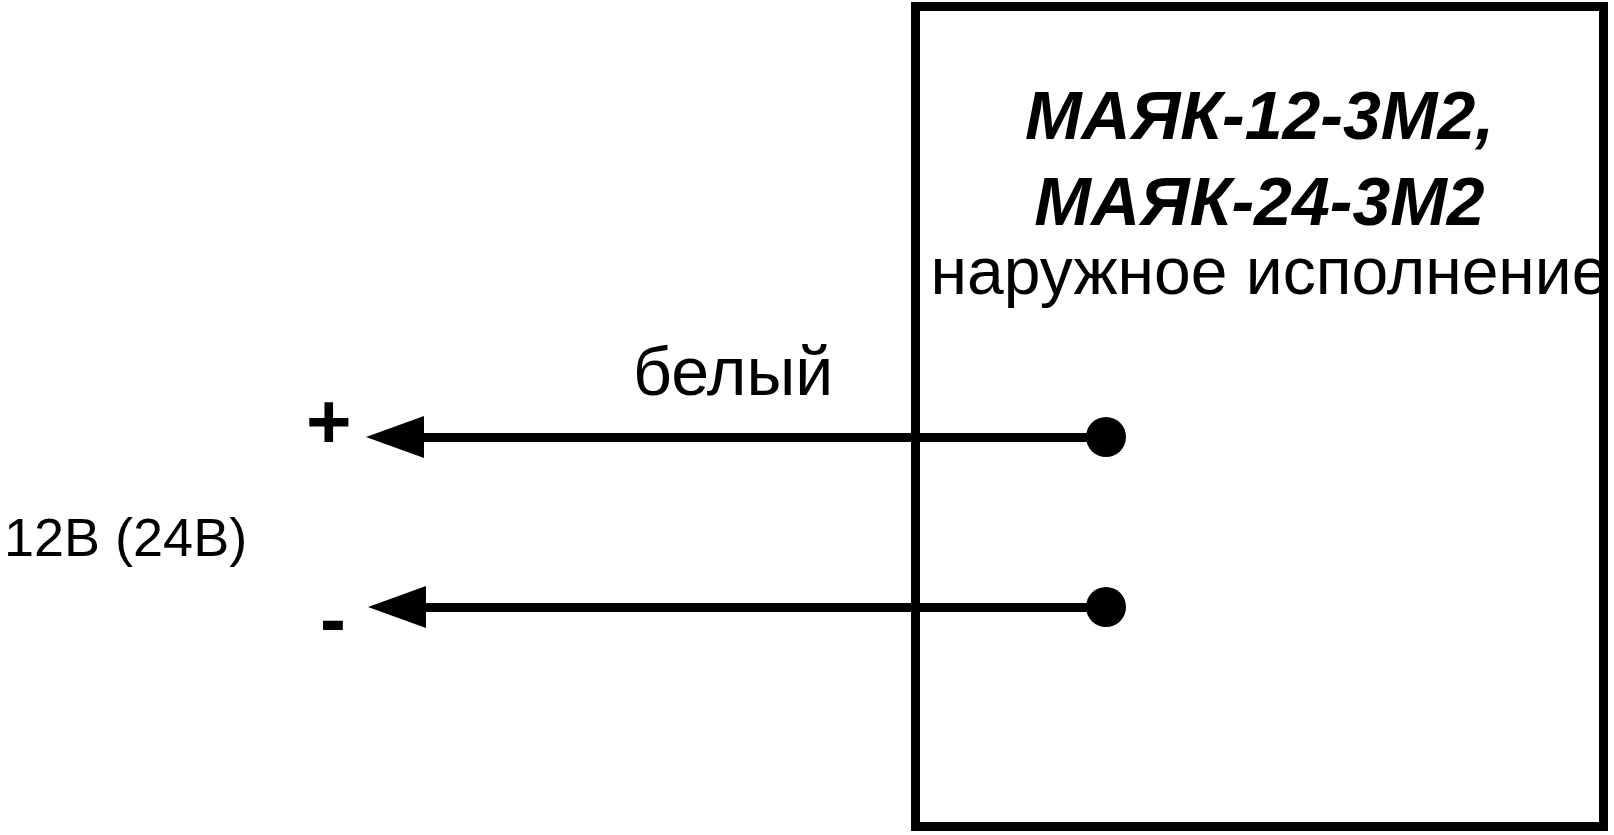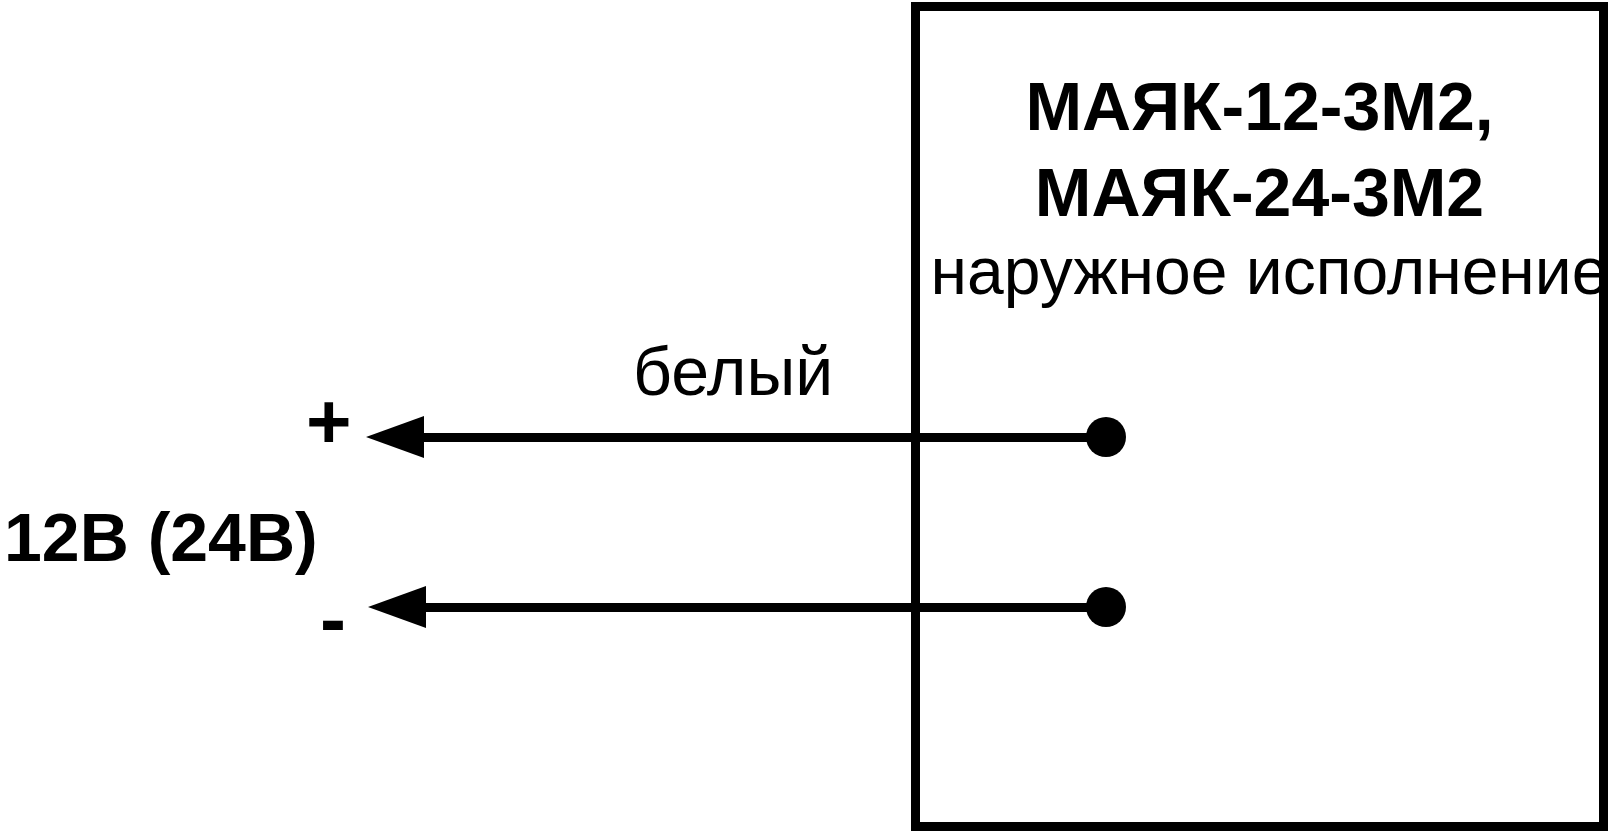--- a/index.html
+++ b/index.html
@@ -23,27 +23,28 @@
     top: 2px;
     width: 697px;
     height: 829px;
     border: 9px solid #000000;
     box-sizing: border-box;
     background: #ffffff;
   }
   .device-title {
     position: absolute;
     left: 911px;
-    top: 63px;
+    top: 72px;
     width: 697px;
     text-align: center;
     font-weight: bold;
     font-size: 68px;
     line-height: 86px;
     white-space: nowrap;
+    font-style: italic;
   }
   .device-subtitle {
     position: absolute;
     left: 923px;
     top: 228px;
     width: 693px;
     text-align: center;
     font-weight: normal;
     font-size: 66px;
     line-height: 86px;
@@ -82,22 +83,22 @@
     font-size: 68px;
     line-height: 70px;
     white-space: nowrap;
   }
   .wire-label.white   { left: 633px; top: 336px; }
   .wire-label.colored { left: 577px; top: 512px; }
   .voltage-label {
     position: absolute;
     left: 4px;
     top: 500px;
-    font-size: 68px;
-    font-weight: bold;
+    font-size: 54px;
+    font-weight: normal;
     line-height: 74px;
     white-space: nowrap;
   }
   .plus-sign {
     position: absolute;
     left: 306px;
     top: 382px;
     font-size: 78px;
     font-weight: bold;
     line-height: 78px;

